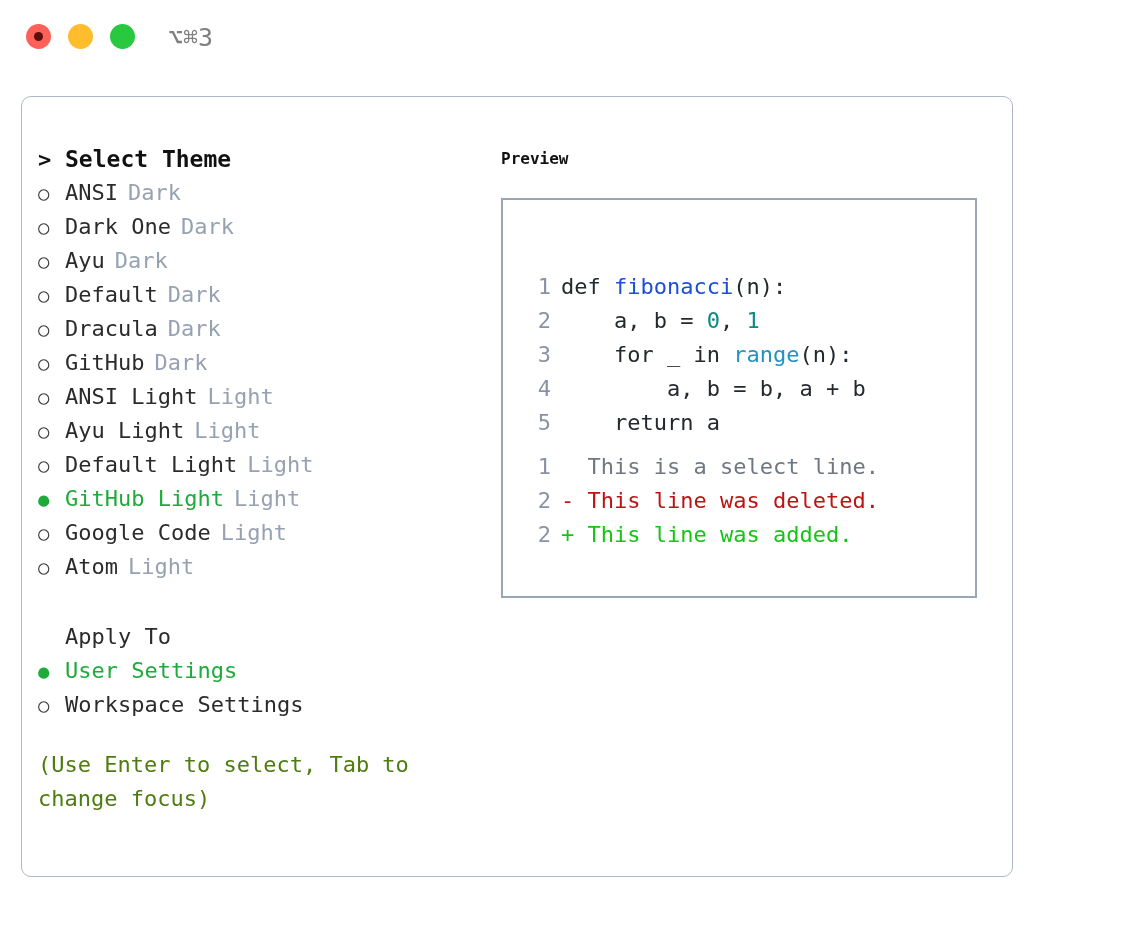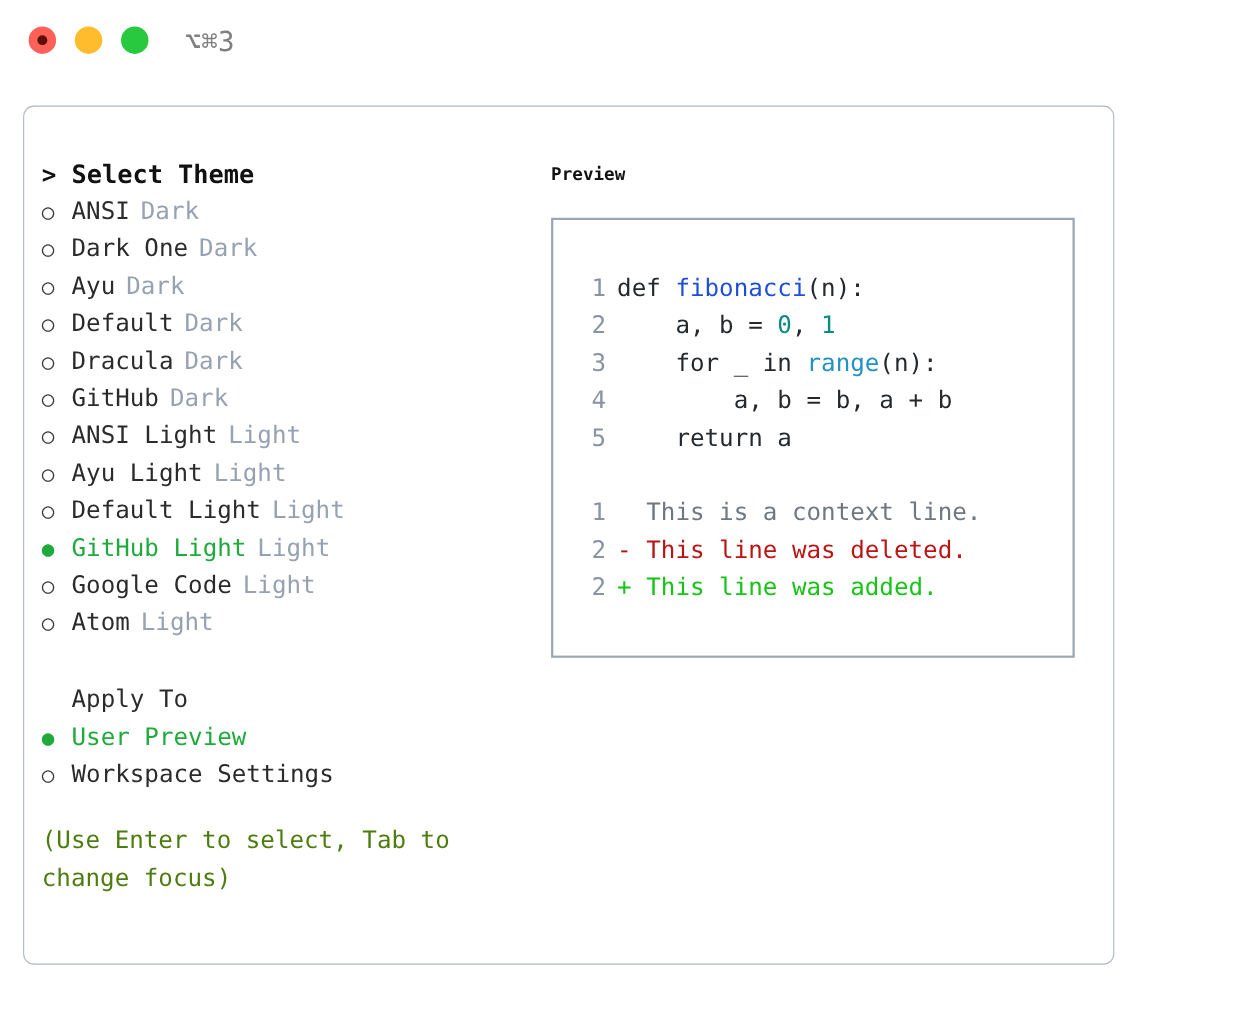--- a/index.html
+++ b/index.html
@@ -171,21 +171,21 @@
     flex: 0 0 30px;
     text-align: right;
     color: #8a93a3;
     margin-right: 10px;
   }
   .blank-line { height: 34px; }
 
   .tok-fn      { color: #1d4ed8; }
   .tok-num     { color: #0a8b80; }
   .tok-builtin { color: #2191c6; }
-  .tok-plain   { color: #24292e; }
+  .tok-plain   { color: #24292e; margin-top: 24px; }
 
   .diff-context { color: #6f7781; }
   .diff-del     { color: #bb1414; }
   .diff-add     { color: #16c416; }
 </style>
 </head>
 <body>
 
 <div class="window">
 
@@ -223,42 +223,42 @@
         </div>
 
       <div class="spacer-lg"></div>
 
       <div class="row">
         <span class="marker blank">○</span>
         <span class="label">Apply To</span>
       </div>
 
       <div id="apply-items">
-          <div class="row"><span class="marker sel">●</span><span class="label sel">User Preview</span></div>
+          <div class="row"><span class="marker sel">●</span><span class="label sel">User Settings</span></div>
           <div class="row"><span class="marker">○</span><span class="label">Workspace Settings</span></div>
         </div>
 
       <div class="spacer-md"></div>
 
       <div class="hint">(Use Enter to select, Tab to change focus)</div>
     </div>
 
     <div class="right-col">
       <div class="preview-title">Preview</div>
       <div class="code-box">
         <div id="code-lines">
             <div class="code-line"><span class="lineno">1</span><span class="tok-plain">def </span><span class="tok-fn">fibonacci</span><span class="tok-plain">(n):</span></div>
             <div class="code-line"><span class="lineno">2</span><span class="tok-plain">    a, b = </span><span class="tok-num">0</span><span class="tok-plain">, </span><span class="tok-num">1</span></div>
             <div class="code-line"><span class="lineno">3</span><span class="tok-plain">    for _ in </span><span class="tok-builtin">range</span><span class="tok-plain">(n):</span></div>
             <div class="code-line"><span class="lineno">4</span><span class="tok-plain">        a, b = b, a + b</span></div>
             <div class="code-line"><span class="lineno">5</span><span class="tok-plain">    return a</span></div>
           </div>
         <div class="blank-line"></div>
         <div id="diff-lines">
-            <div class="code-line"><span class="lineno">1</span><span class="diff-context"> </span><span class="diff-context"> This is a context line.</span></div>
+            <div class="code-line"><span class="lineno">1</span><span class="diff-context"> </span><span class="diff-context"> This is a select line.</span></div>
             <div class="code-line"><span class="lineno">2</span><span class="diff-del">-</span><span class="diff-del"> This line was deleted.</span></div>
             <div class="code-line"><span class="lineno">2</span><span class="diff-add">+</span><span class="diff-add"> This line was added.</span></div>
           </div>
       </div>
     </div>
 
   </div>
 </div>
 
 </body></html>

